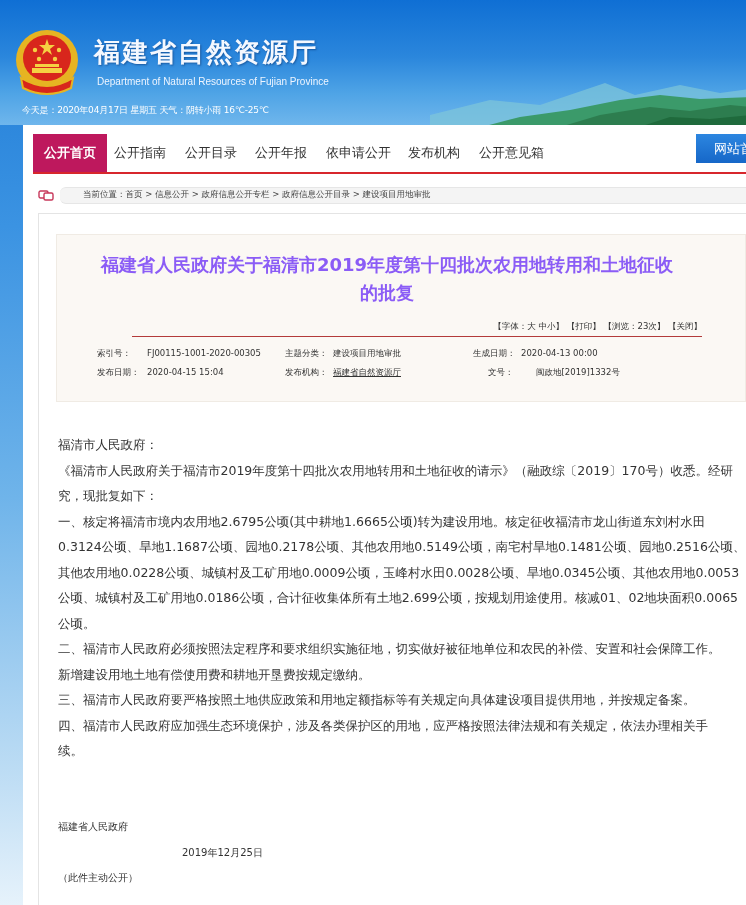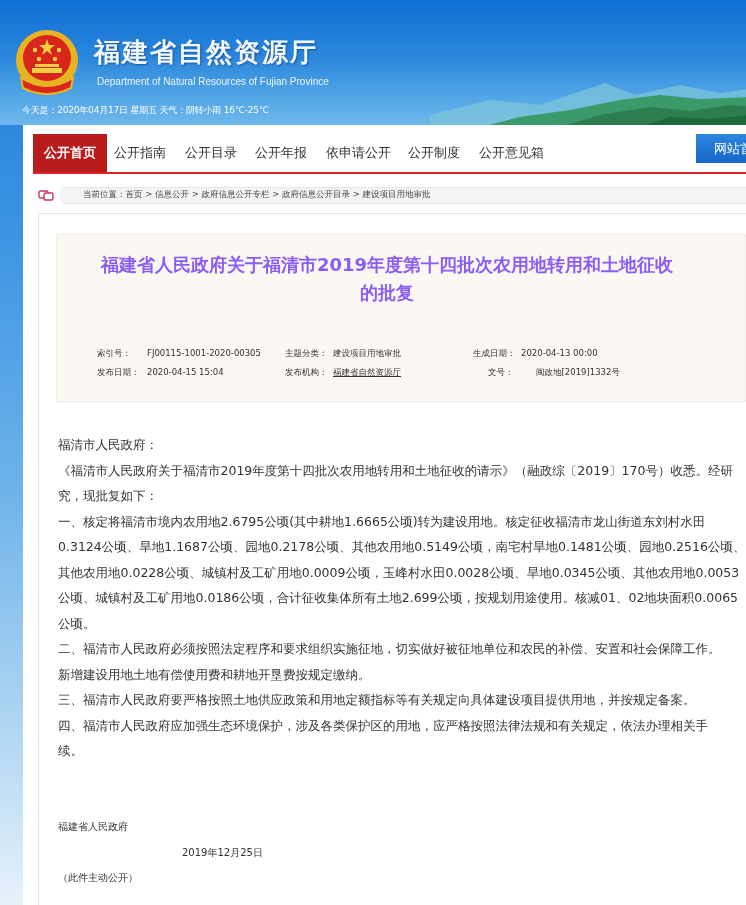--- a/index.html
+++ b/index.html
@@ -50,21 +50,21 @@
   }
   .navbar {
     position: absolute; left: 10px; top: 9px; width: 713px; height: 40px;
     border-bottom: 2px solid #d7262c;
   }
   .nav-item {
     position: absolute; top: 0; height: 38px; line-height: 38px;
     font-size: 13px; color: #333333; white-space: nowrap;
   }
   .nav-item.active {
-    background: #b91c1c; color: #ffffff; font-weight: bold; padding: 0 11px;
+    background: #be185d; color: #ffffff; font-weight: bold; padding: 0 11px;
   }
   .site-btn {
     position: absolute; left: 673px; top: 9px; width: 60px; height: 29px;
     background: linear-gradient(180deg, #2c86e0, #1667c8);
     color: #fff; font-size: 13px; line-height: 29px; padding-left: 18px;
     white-space: nowrap; overflow: hidden;
   }
   .breadcrumb-bar {
     position: absolute; left: 10px; top: 62px; width: 713px; height: 17px;
   }
@@ -138,39 +138,48 @@
 </div>
 
 <div class="page">
 
   <div class="navbar">
     <div class="nav-item active" style="left:0;">公开首页</div>
     <div class="nav-item" style="left:81px;">公开指南</div>
     <div class="nav-item" style="left:152px;">公开目录</div>
     <div class="nav-item" style="left:222px;">公开年报</div>
     <div class="nav-item" style="left:293px;">依申请公开</div>
-    <div class="nav-item" style="left:375px;">公开制度</div>
+    <div class="nav-item" style="left:375px;">发布机构</div>
     <div class="nav-item" style="left:446px;">公开意见箱</div>
   </div>
   <div class="site-btn">网站首页</div>
 
   <div class="breadcrumb-bar">
     <svg class="bc-icon" viewBox="0 0 16 11">
       <rect x="1" y="1" width="9" height="7" rx="1.5" fill="none" stroke="#c7375a" stroke-width="1.4"></rect>
       <rect x="6" y="3" width="9" height="7" rx="1.5" fill="#fff" stroke="#c7375a" stroke-width="1.4"></rect>
     </svg>
     <div class="bc-strip"></div>
     <div class="bc-text">当前位置：首页 &gt; 信息公开 &gt; 政府信息公开专栏 &gt; 政府信息公开目录 &gt; 建设项目用地审批</div>
   </div>
 
   <div class="content-frame">
     <div class="doc-head">
       <div class="doc-title">
         <div>福建省人民政府关于福清市2019年度第十四批次农用地转用和土地征收</div>
         <div>的批复</div>
+      </div>
+      <div class="doc-tools">
+        <div class="doc-tools-text">
+          <span>【字体：</span><span>大</span>
+          <span>中</span><span>小</span><span>】</span>
+          <span>【打印】</span>
+          <span>【浏览：23次】</span>
+          <span>【关闭】</span>
+        </div>
       </div>
 
       <div class="meta" style="left:40px; top:113px;">
         <span class="k" style="width:50px;">索引号：</span><span>FJ00115-1001-2020-00305</span>
       </div>
       <div class="meta" style="left:40px; top:132px;">
         <span class="k" style="width:50px;">发布日期：</span><span>2020-04-15 15:04</span>
       </div>
       <div class="meta" style="left:228px; top:113px;">
         <span class="k" style="width:48px;">主题分类：</span><span>建设项目用地审批</span>

